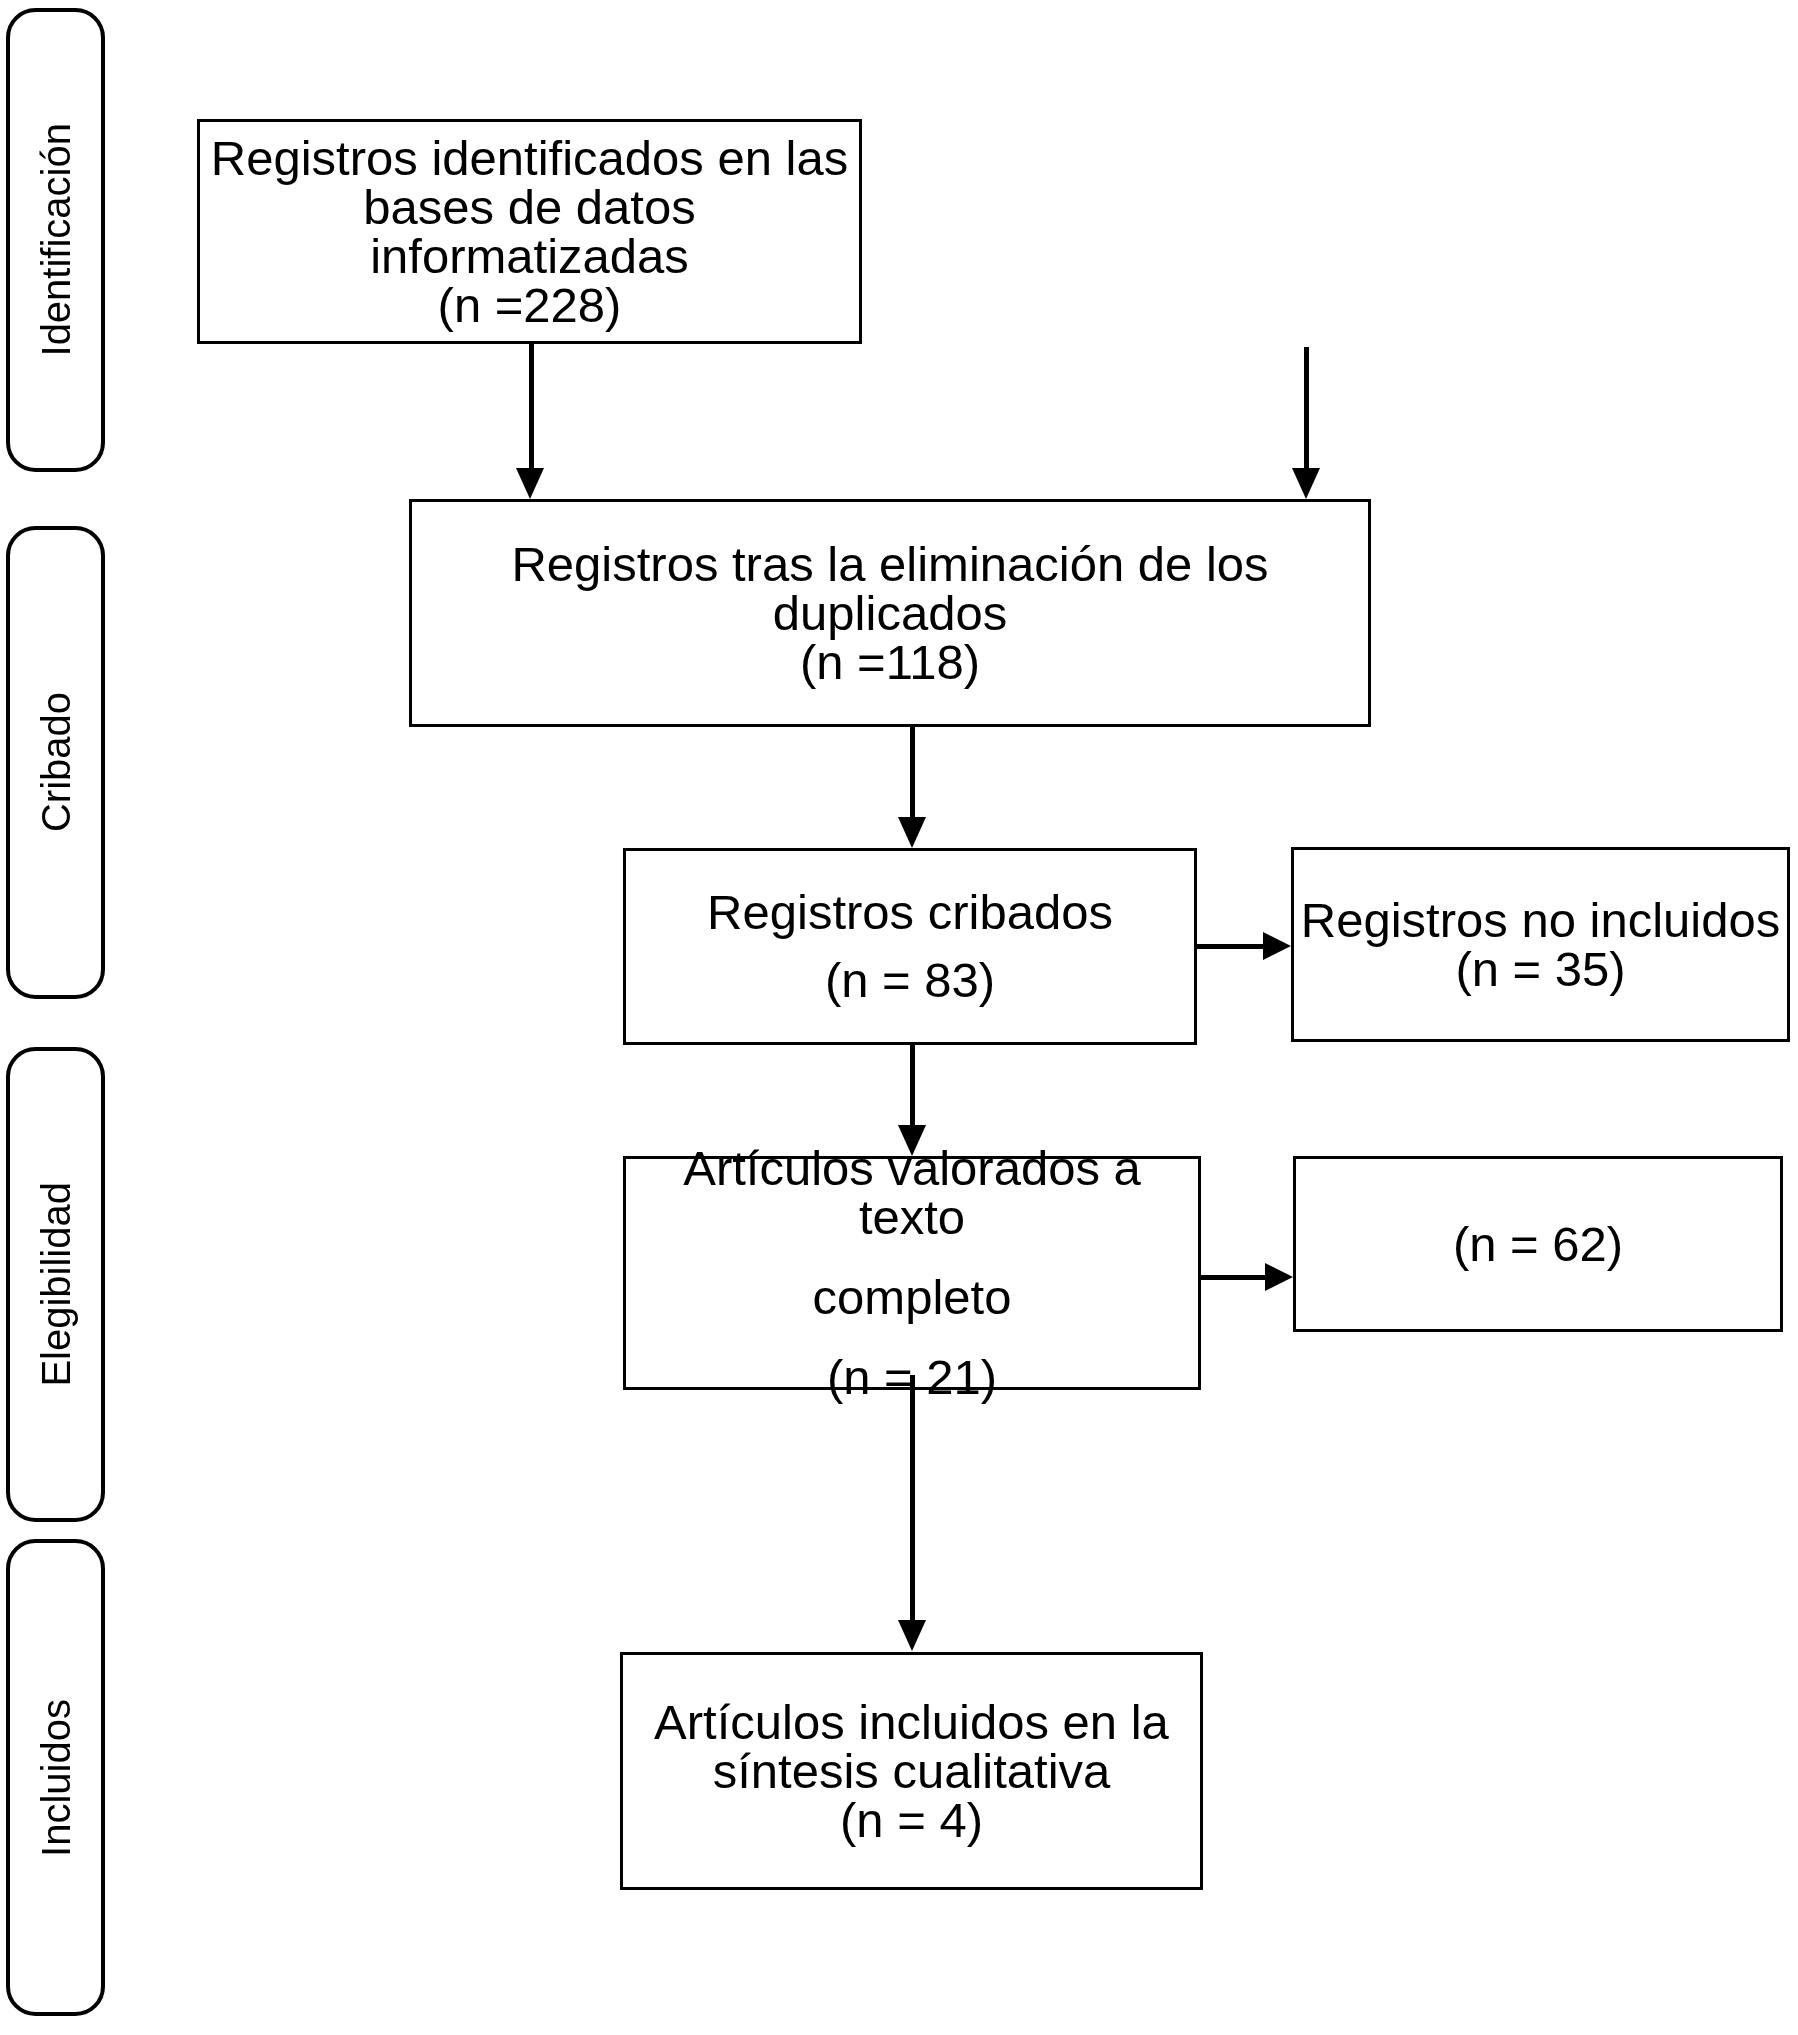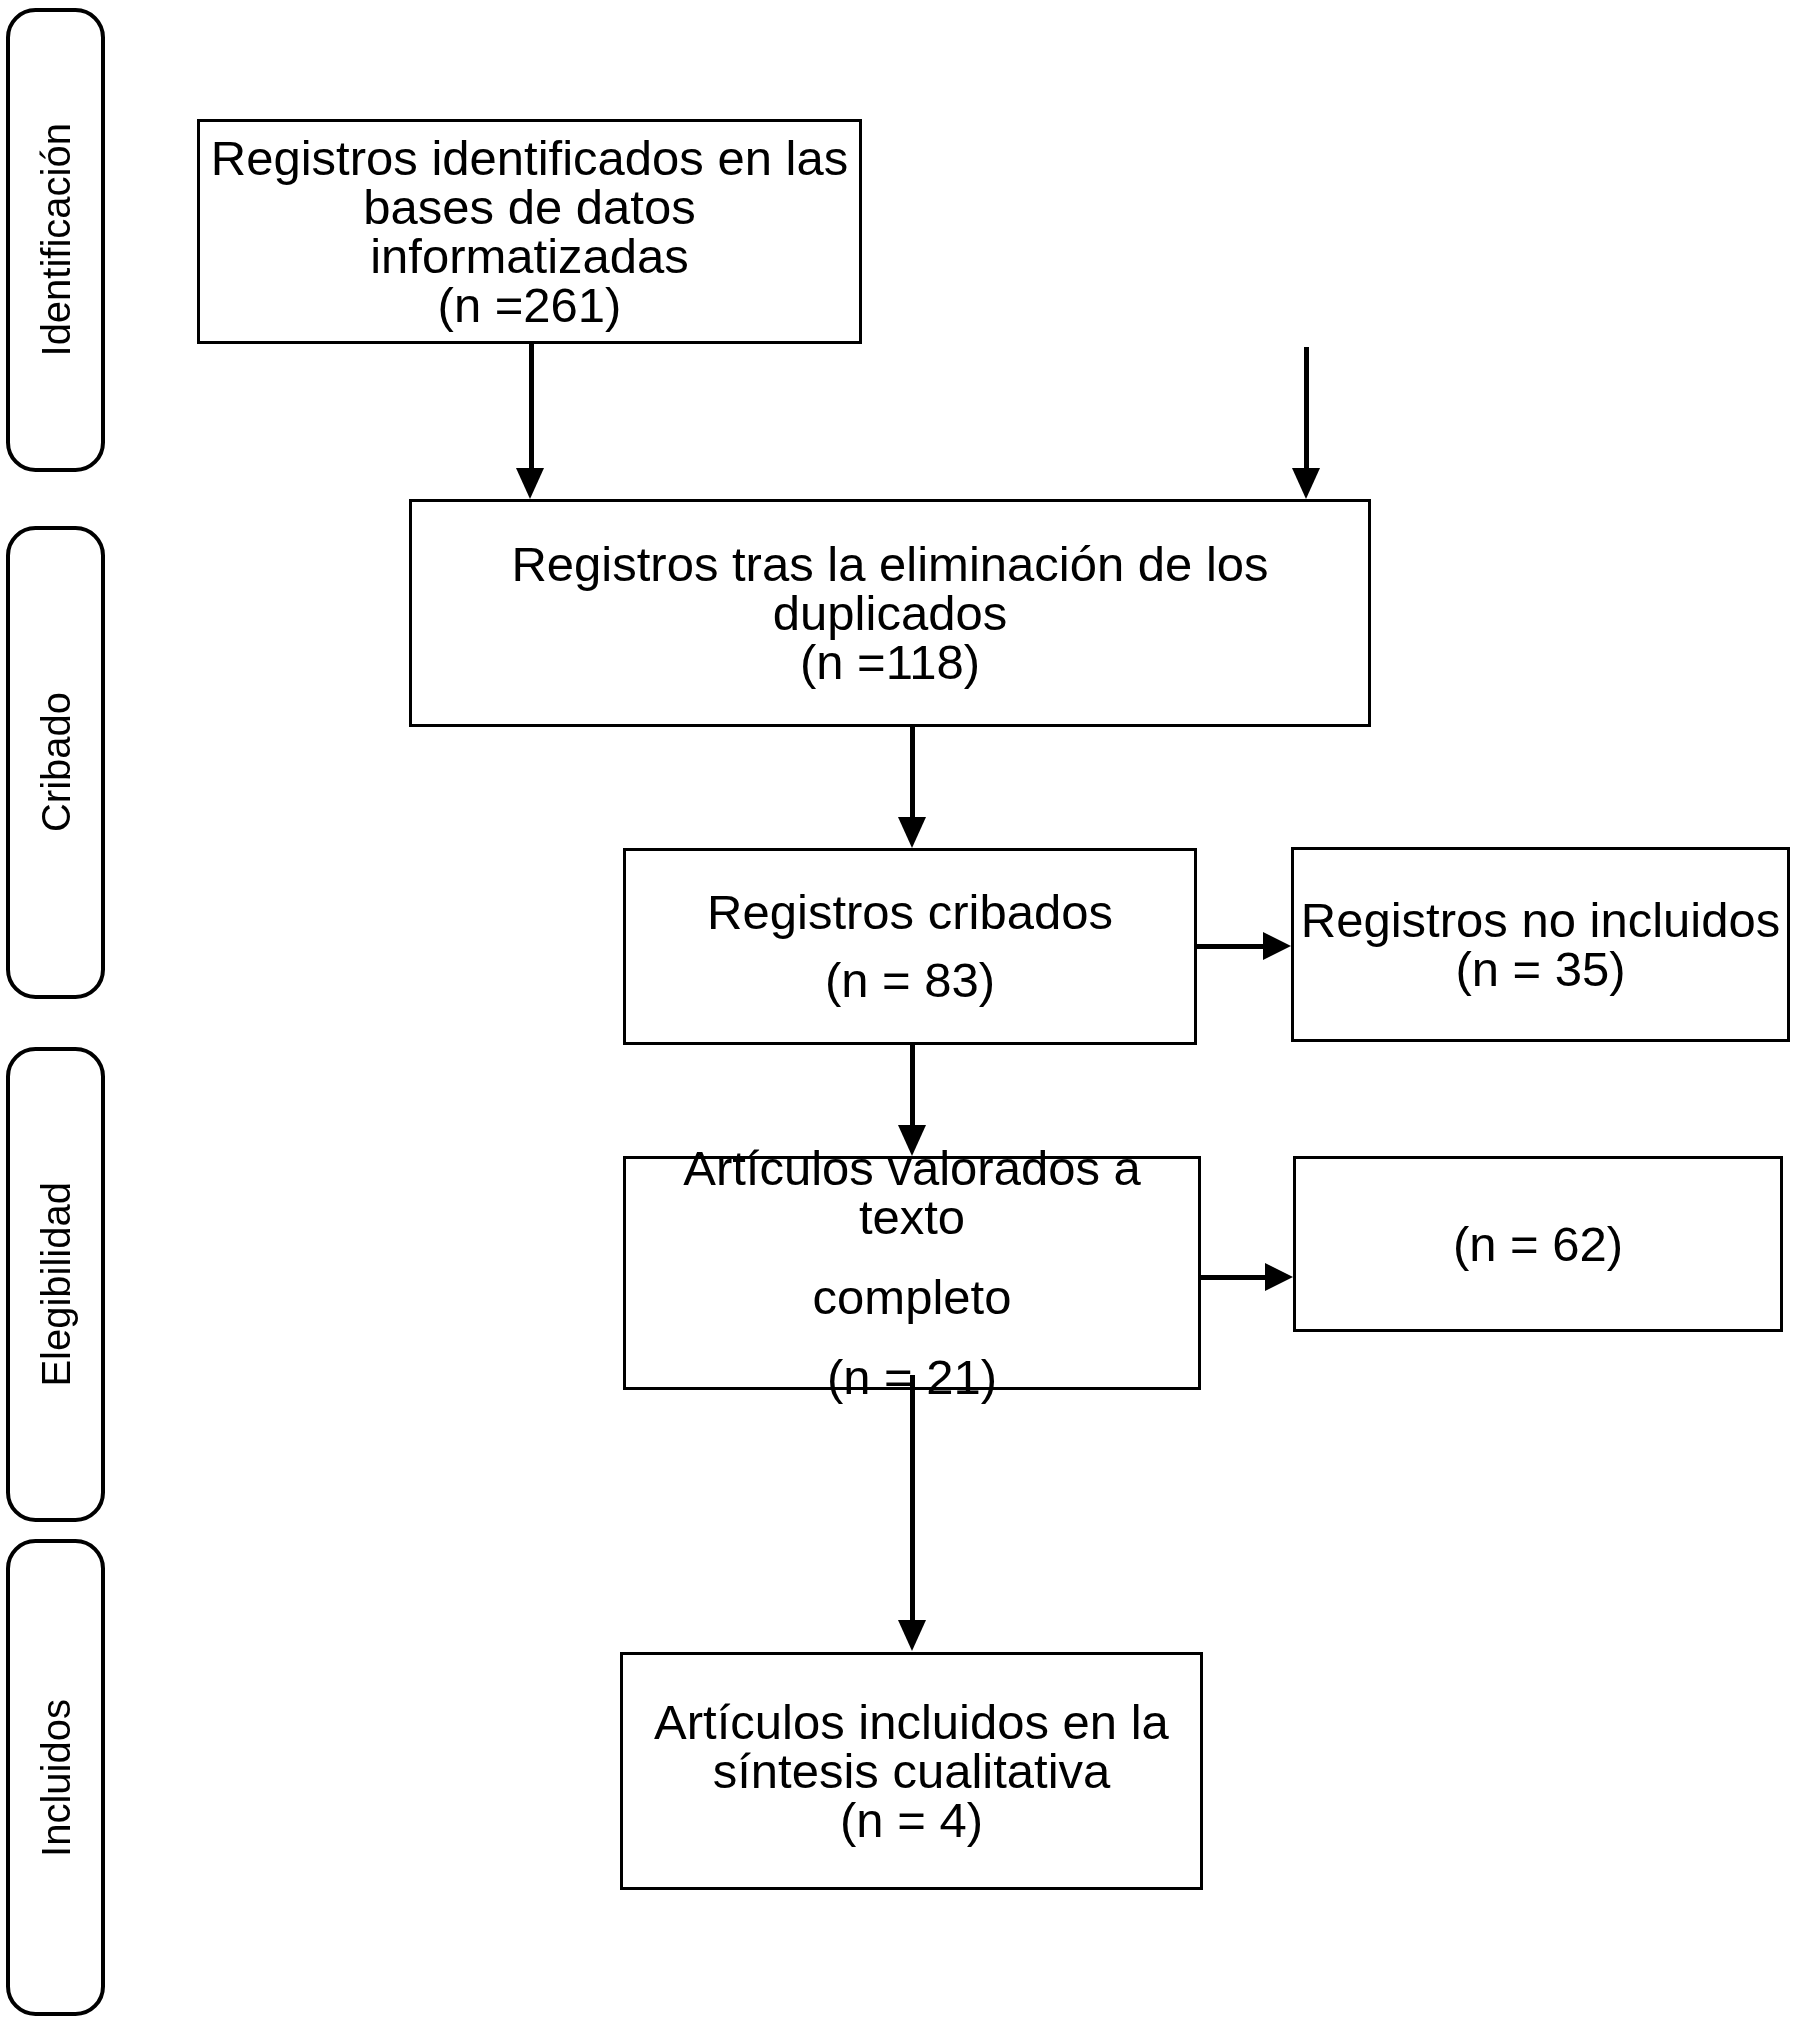--- a/index.html
+++ b/index.html
@@ -113,21 +113,21 @@
   <div class="stage-label" id="lbl-elegibilidad">
     <span class="vtext">Elegibilidad</span>
   </div>
   <div class="stage-label" id="lbl-incluidos">
     <span class="vtext">Incluidos</span>
   </div>
 
   <div class="fbox" id="box-identified">
     <div>Registros identificados en las</div>
     <div>bases de datos informatizadas</div>
-    <div>(n =261)</div>
+    <div>(n =228)</div>
   </div>
 
   <div class="fbox" id="box-deduplicated">
     <div>Registros tras la eliminación de los</div>
     <div>duplicados</div>
     <div>(n =118)</div>
   </div>
 
   <div class="fbox" id="box-screened">
     <div>Registros cribados</div>

